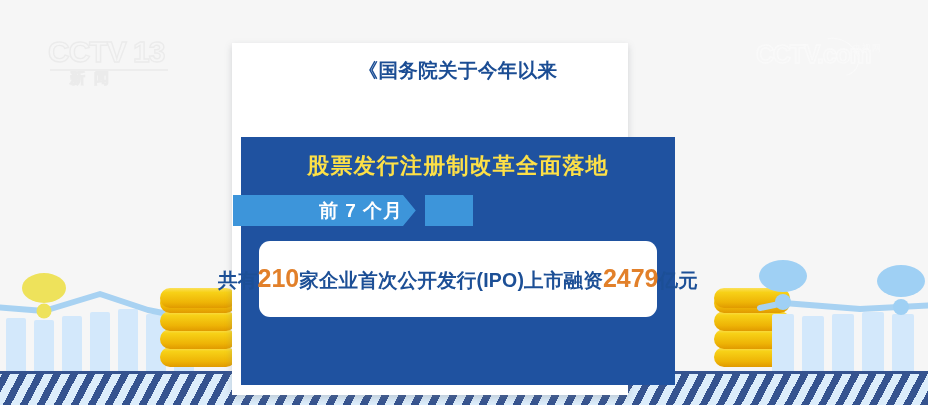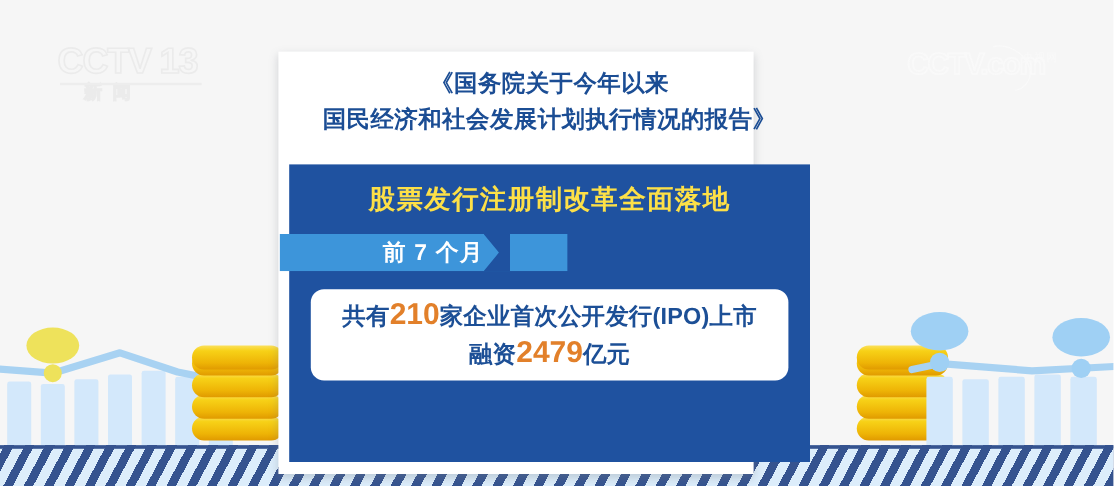--- a/index.html
+++ b/index.html
@@ -127,21 +127,20 @@
   
   .stat-box {
     position: absolute;
     left: 18px;
     top: 104px;
     width: 398px;
     height: 76px;
     background: #ffffff;
     border-radius: 11px;
     display: flex;
-    flex-direction: column;
     justify-content: center;
     align-items: center;
   }
   .stat-line {
     color: #1c4f96;
     font-size: 19.5px;
     font-weight: bold;
     line-height: 30px;
     white-space: nowrap;
     letter-spacing: 0.2px;
@@ -316,21 +315,20 @@
   <div class="cctvcom">
     <div class="cctvcom-main">CCTV.com</div>
     <div class="cctvcom-swoosh"></div>
     <div class="cctvcom-cn">央视网</div>
   </div>
 
   <div class="card">
 
     <div class="card-title">
       <div>《国务院关于今年以来</div>
-      <div>国民经济和社会发展计划执行情况的报告》</div>
     </div>
 
     <div class="blue-panel">
 
       <div class="panel-heading">股票发行注册制改革全面落地</div>
 
       <div class="ribbon">
         <span class="ribbon-label">前 7 个月</span>
       </div>
       <div class="ribbon-notch"></div>

